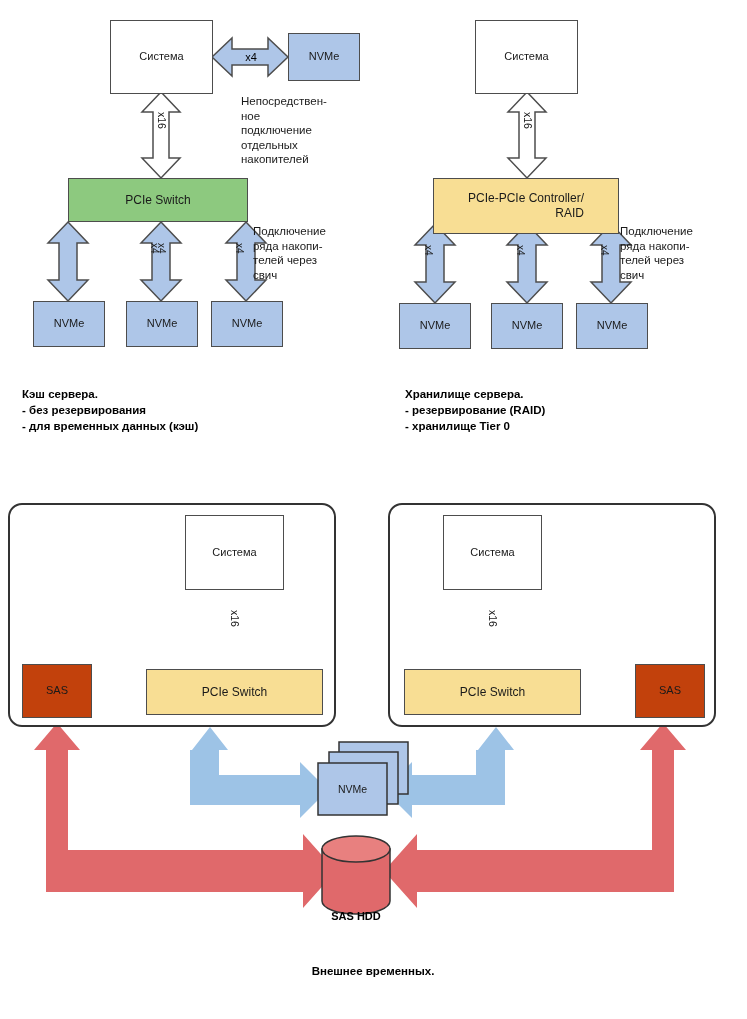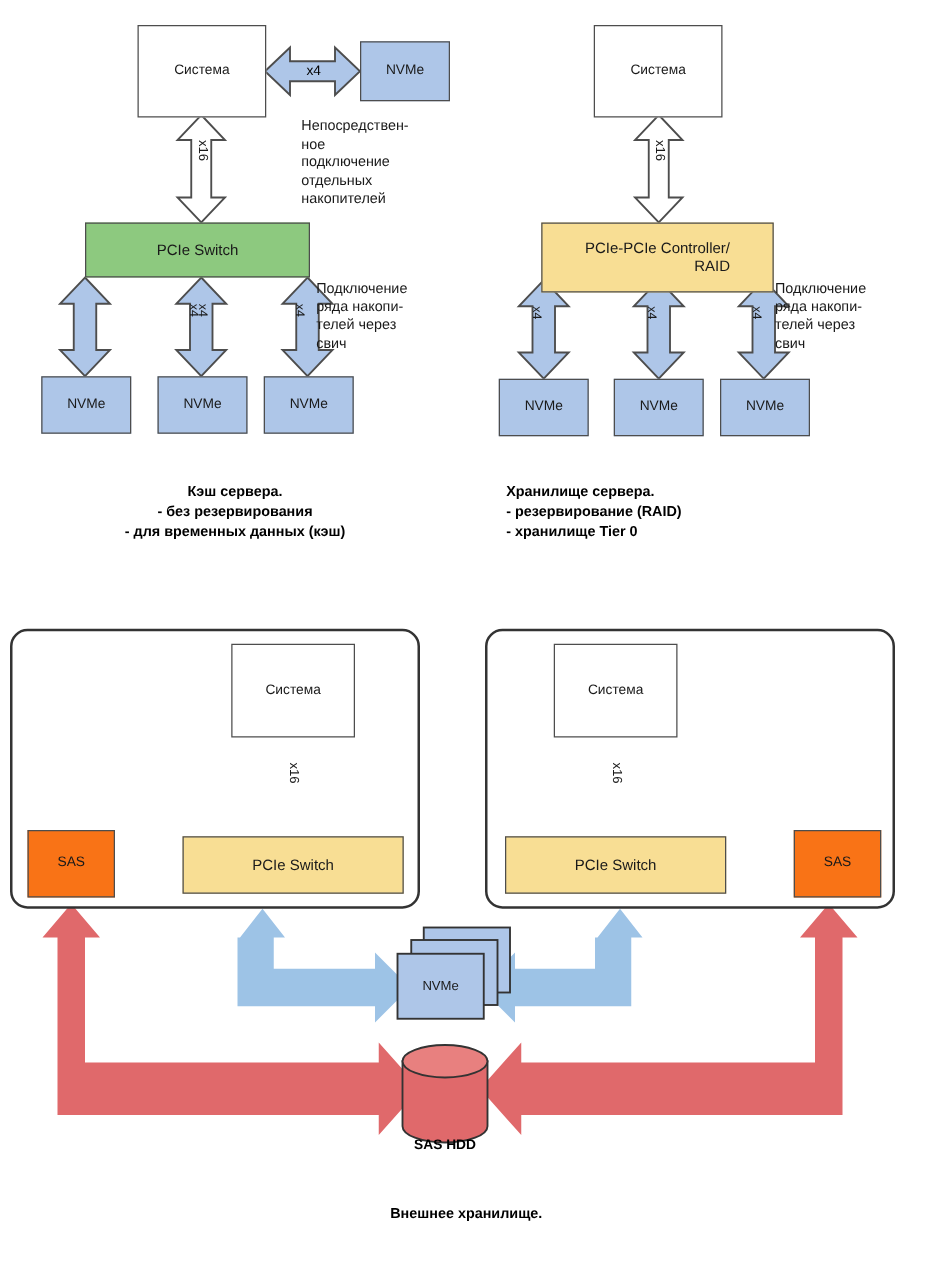--- a/index.html
+++ b/index.html
@@ -14,21 +14,21 @@
   .node{
     position:absolute;box-sizing:border-box;
     border:1.5px solid #4d4d4d;
     display:flex;align-items:center;justify-content:center;
     text-align:right;font-size:11px;line-height:1.25;color:#1a1a1a;
   }
   .node.white{background:#ffffff;}
   .node.blue {background:#aec6e8;}
   .node.green{background:#8dc97f;}
   .node.yellow{background:#f8de94;}
-  .node.red  {background:#f97316;}
+  .node.red  {background:#c2410c;}
 
   .node.sys{font-size:11px;}
   .node.sw{font-size:12px;}
 
   
   .server{
     position:absolute;box-sizing:border-box;
     border:2px solid #333333;border-radius:14px;background:#ffffff;
   }
 
@@ -157,21 +157,21 @@
 
 <div class="txt" style="left:253px;top:224px;width:118px;">Подключение
 ряда накопи-
 телей через
 свич</div>
 
 <div class="node blue" style="left:33px;top:301px;width:72px;height:46px;">NVMe</div>
 <div class="node blue" style="left:126px;top:301px;width:72px;height:46px;">NVMe</div>
 <div class="node blue" style="left:211px;top:301px;width:72px;height:46px;">NVMe</div>
 
-<div class="cap" style="left:38px;top:386px;width:300px;text-align:center;">Кэш сервера.
+<div class="cap" style="left:22px;top:386px;width:300px;">Кэш сервера.
 - без резервирования
 - для временных данных (кэш)</div>
 
 <div class="node white sys" style="left:475px;top:20px;width:103px;height:74px;">Система</div>
 
 <span class="lane" style="left:534px;top:112px;">x16</span>
 
 <div class="node yellow sw" style="left:433px;top:178px;width:186px;height:56px;white-space:pre-line;">PCIe-PCIe Controller/
 RAID</div>
 
@@ -213,13 +213,13 @@
 <div class="node red" style="left:635px;top:664px;width:70px;height:54px;">SAS</div>
 
 <div class="nvmelbl" style="left:318px;top:763px;width:69px;height:52px;display:flex;align-items:center;justify-content:center;">
   <span>NVMe</span>
 </div>
 
 <div class="hddlbl" style="left:322px;top:862px;width:68px;text-align:center;margin-top:48px;">
   <span>SAS HDD</span>
 </div>
 
-<div class="cap center" style="left:223px;top:963px;width:300px;">Внешнее хранилище.</div>
+<div class="cap center" style="left:223px;top:963px;width:300px;">Внешнее временных.</div>
 
 </body></html>

